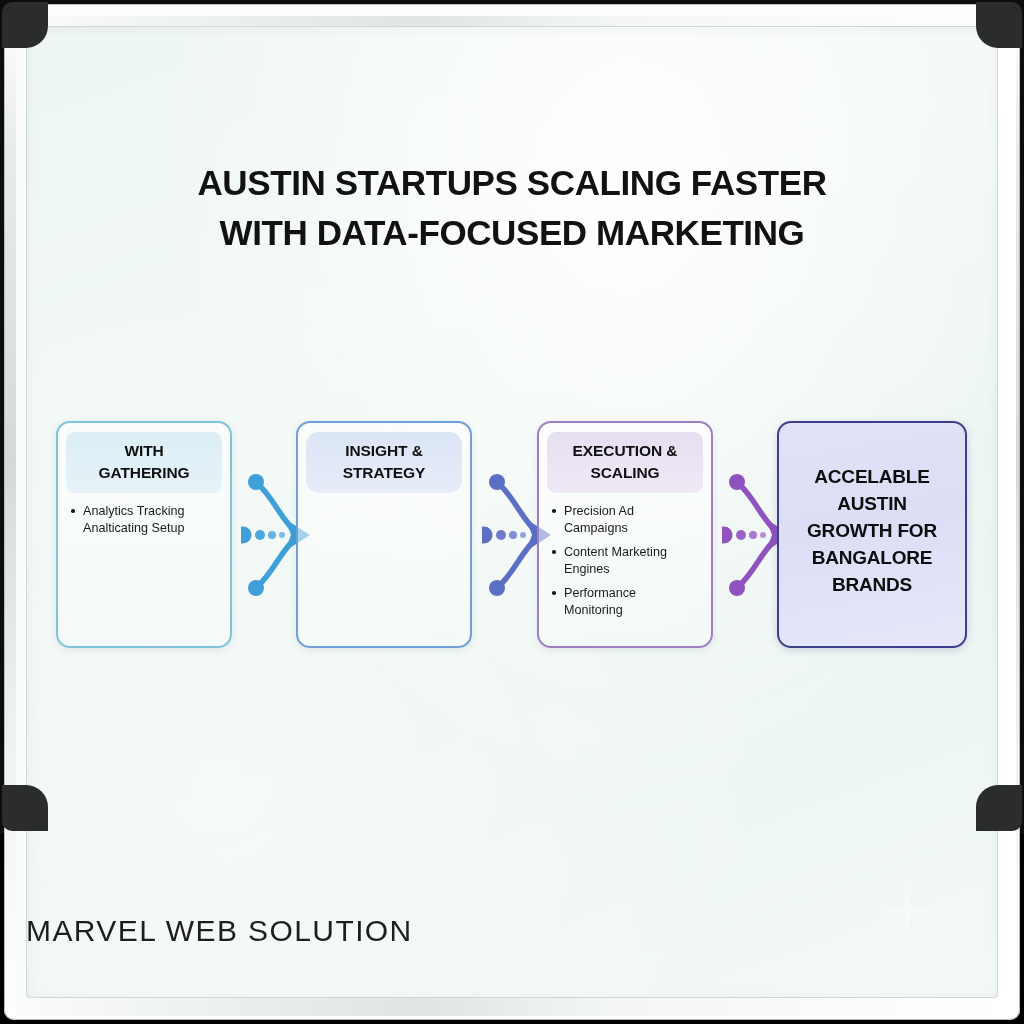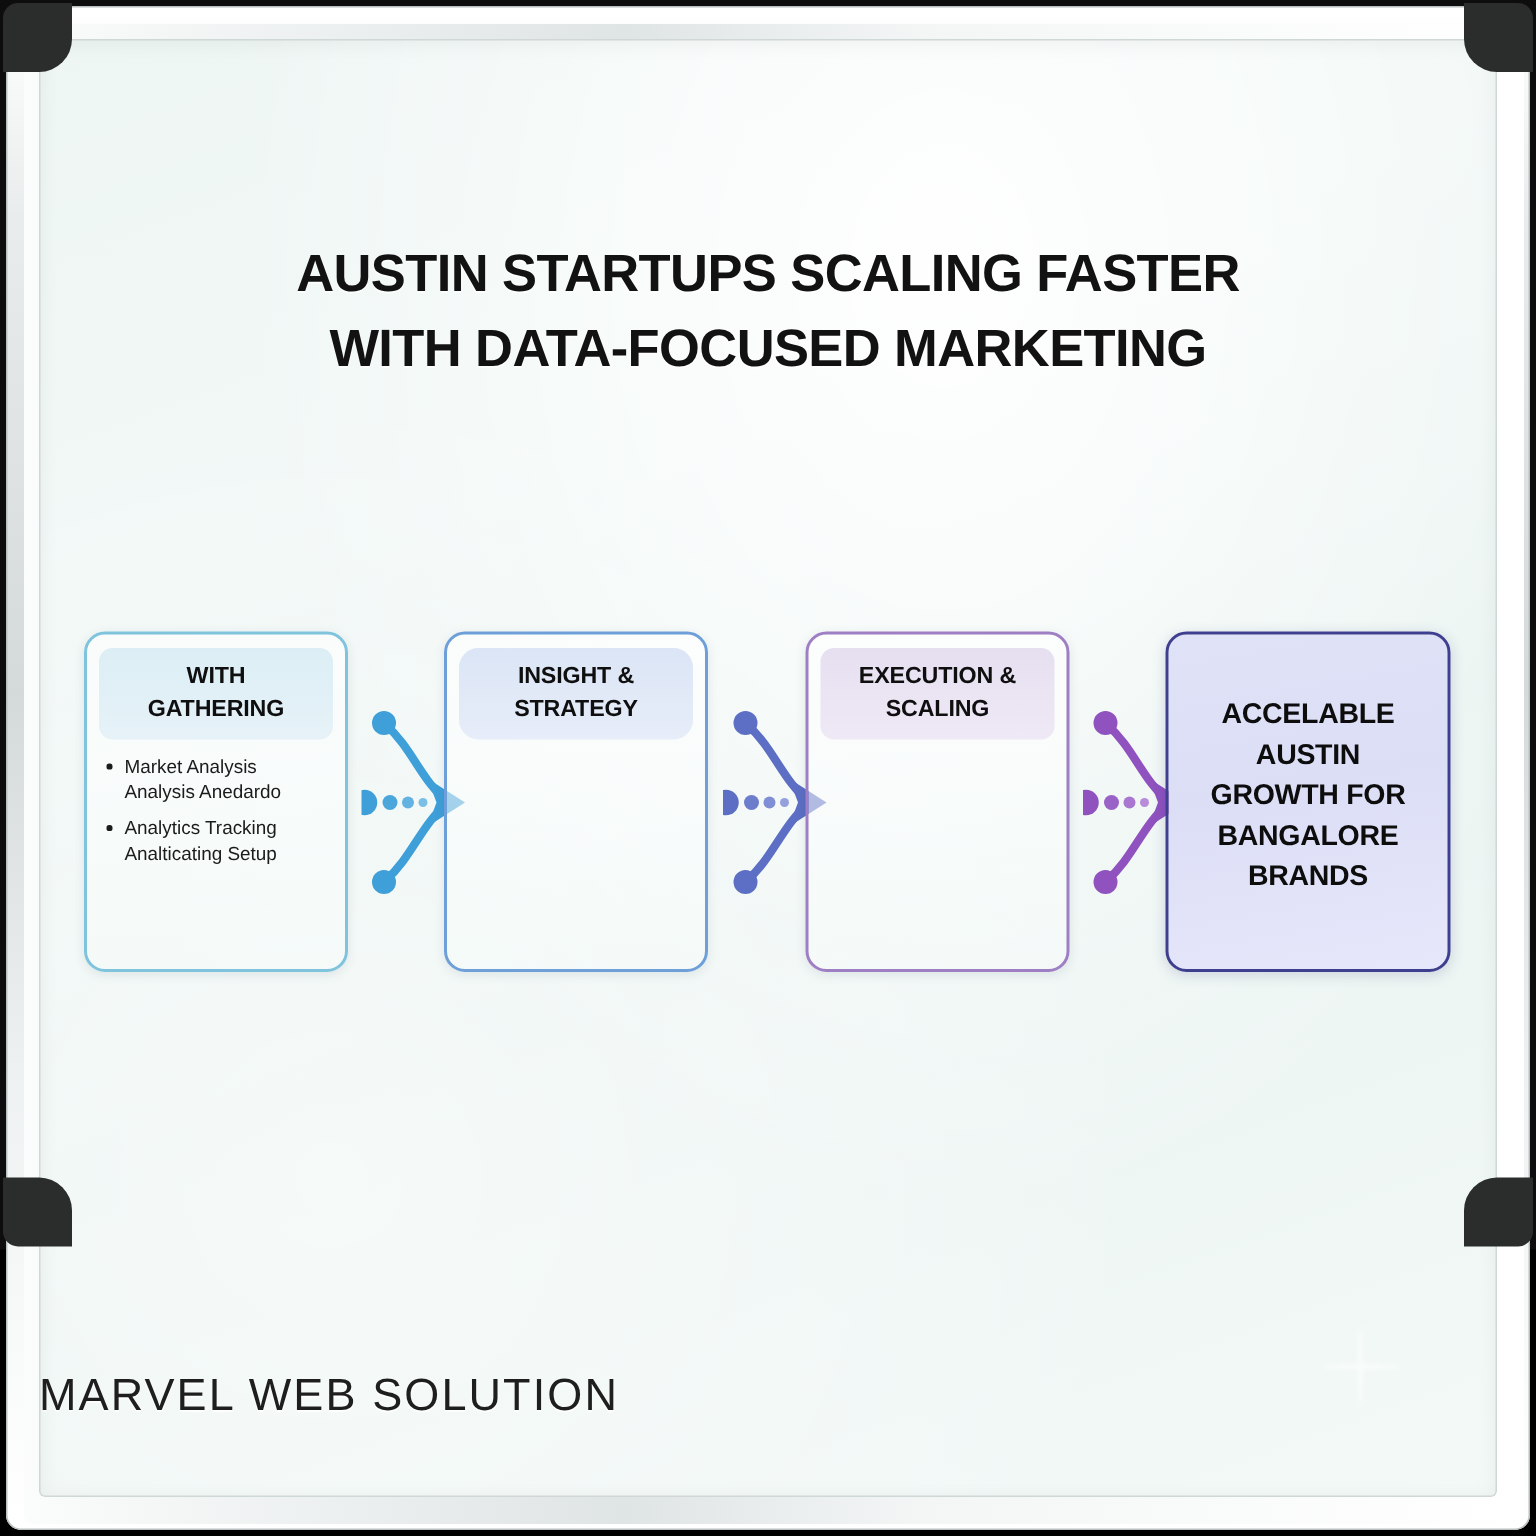--- a/index.html
+++ b/index.html
@@ -241,24 +241,20 @@
 
     <div class="flow">
 
       <div class="stage s1">
         <div class="stage-head">
           <span>WITH</span><br>
           <span>GATHERING</span>
         </div>
         <ul class="bullets">
           <li>
-            <span>Market Analysis</span>
-            <span class="bl2">Analysis Anedardo</span>
-          </li>
-          <li>
             <span>Analytics Tracking</span>
             <span class="bl2">Analticating Setup</span>
           </li>
         </ul>
       </div>
 
       <svg class="conn c1" viewBox="0 0 70 132">
         <path d="M16 14 C 34 30, 40 52, 58 66" stroke="#3f9fd8" stroke-width="5.5" fill="none" stroke-linecap="round"></path>
         <path d="M16 118 C 34 102, 40 80, 58 66" stroke="#3f9fd8" stroke-width="5.5" fill="none" stroke-linecap="round"></path>
         <circle cx="15" cy="13" r="8" fill="#3f9fd8"></circle>
@@ -287,20 +283,34 @@
         <circle cx="31" cy="66" r="4" fill="#808fd5"></circle>
         <circle cx="41" cy="66" r="3" fill="#94a1dd"></circle>
         <path d="M44 50 L 69 66 L 44 82 L 50 66 Z" fill="#5c6fc4"></path>
       </svg>
 
       <div class="stage s3">
         <div class="stage-head">
           <span>EXECUTION &amp;</span><br>
           <span>SCALING</span>
         </div>
+        <ul class="bullets">
+          <li>
+            <span>Precision Ad</span>
+            <span class="bl2">Campaigns</span>
+          </li>
+          <li>
+            <span>Content Marketing</span>
+            <span class="bl2">Engines</span>
+          </li>
+          <li>
+            <span>Performance</span>
+            <span class="bl2">Monitoring</span>
+          </li>
+        </ul>
       </div>
 
       <svg class="conn c3" viewBox="0 0 70 132">
         <path d="M16 14 C 34 30, 40 52, 58 66" stroke="#8f52bf" stroke-width="5.5" fill="none" stroke-linecap="round"></path>
         <path d="M16 118 C 34 102, 40 80, 58 66" stroke="#8f52bf" stroke-width="5.5" fill="none" stroke-linecap="round"></path>
         <circle cx="15" cy="13" r="8" fill="#8f52bf"></circle>
         <circle cx="15" cy="119" r="8" fill="#8f52bf"></circle>
         <circle cx="2" cy="66" r="8.5" fill="#8f52bf"></circle>
         <circle cx="19" cy="66" r="5" fill="#9a62c7"></circle>
         <circle cx="31" cy="66" r="4" fill="#a977d1"></circle>

